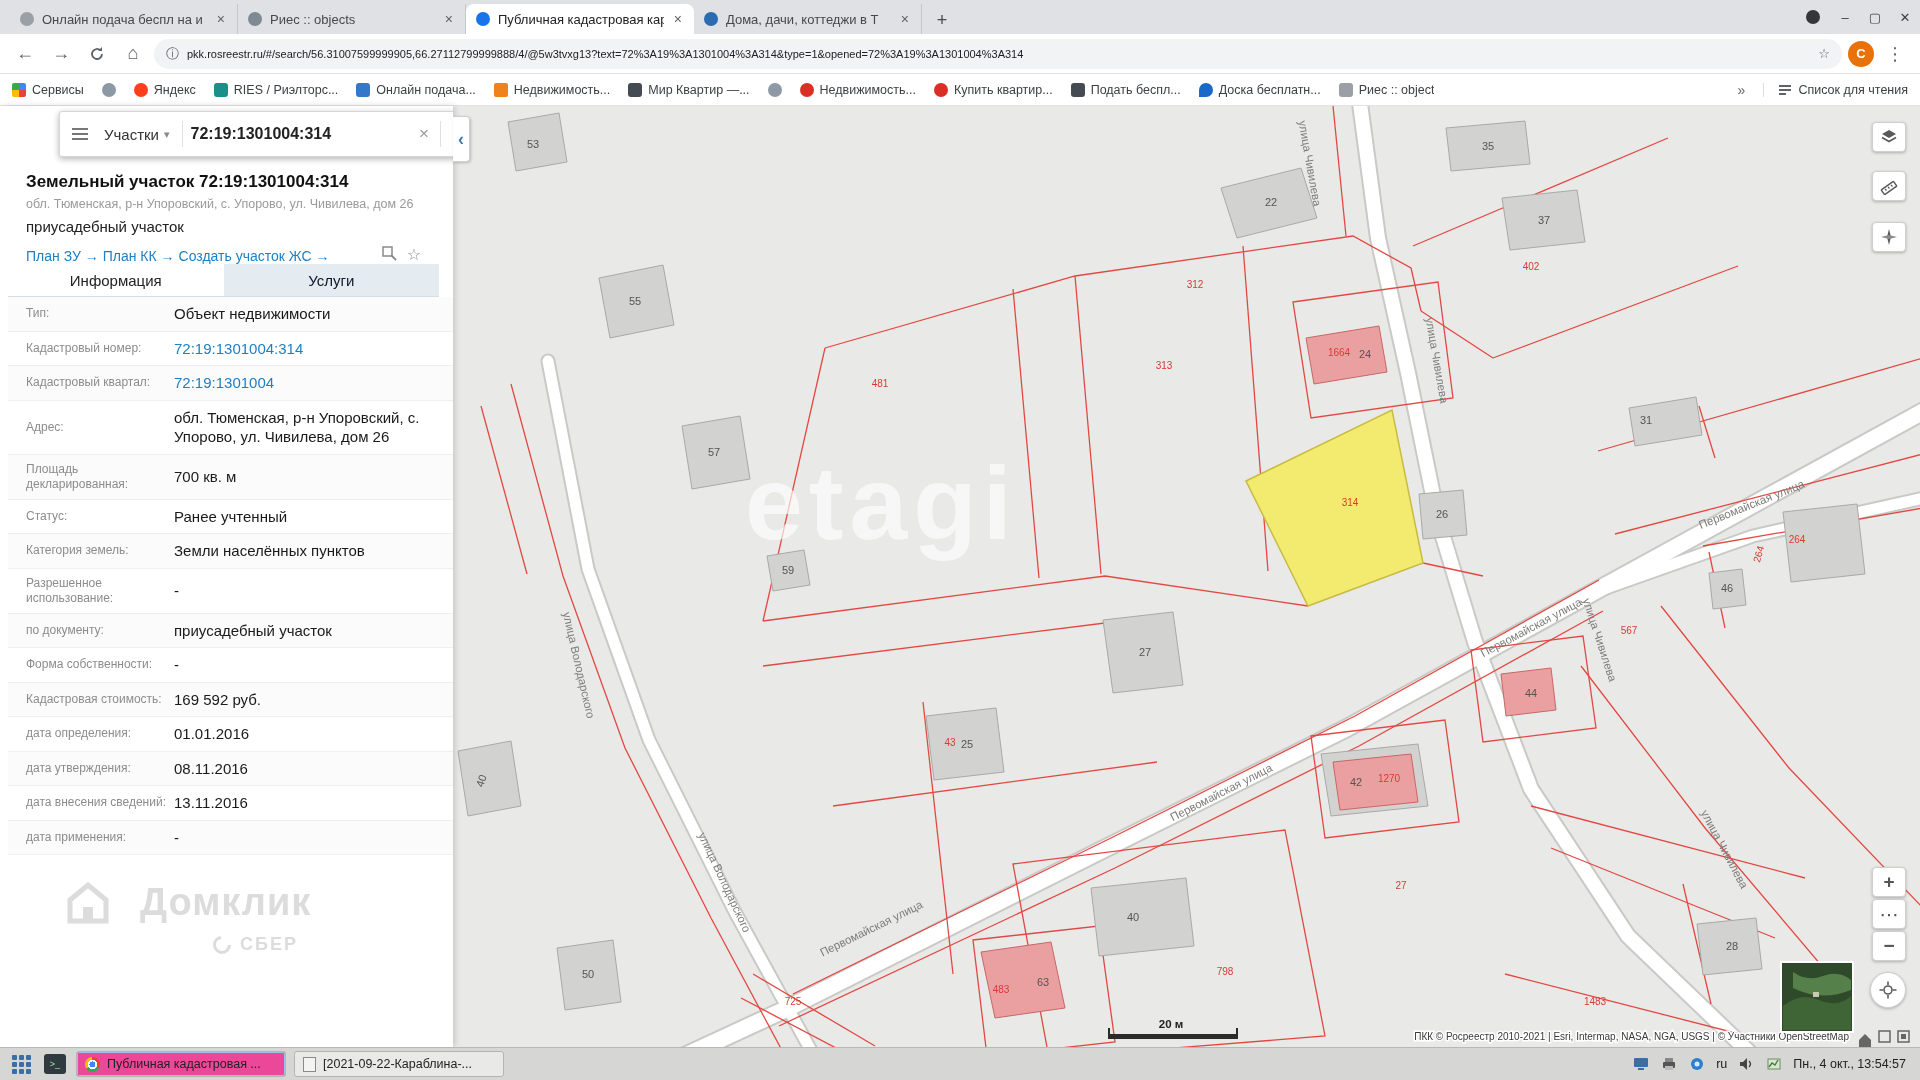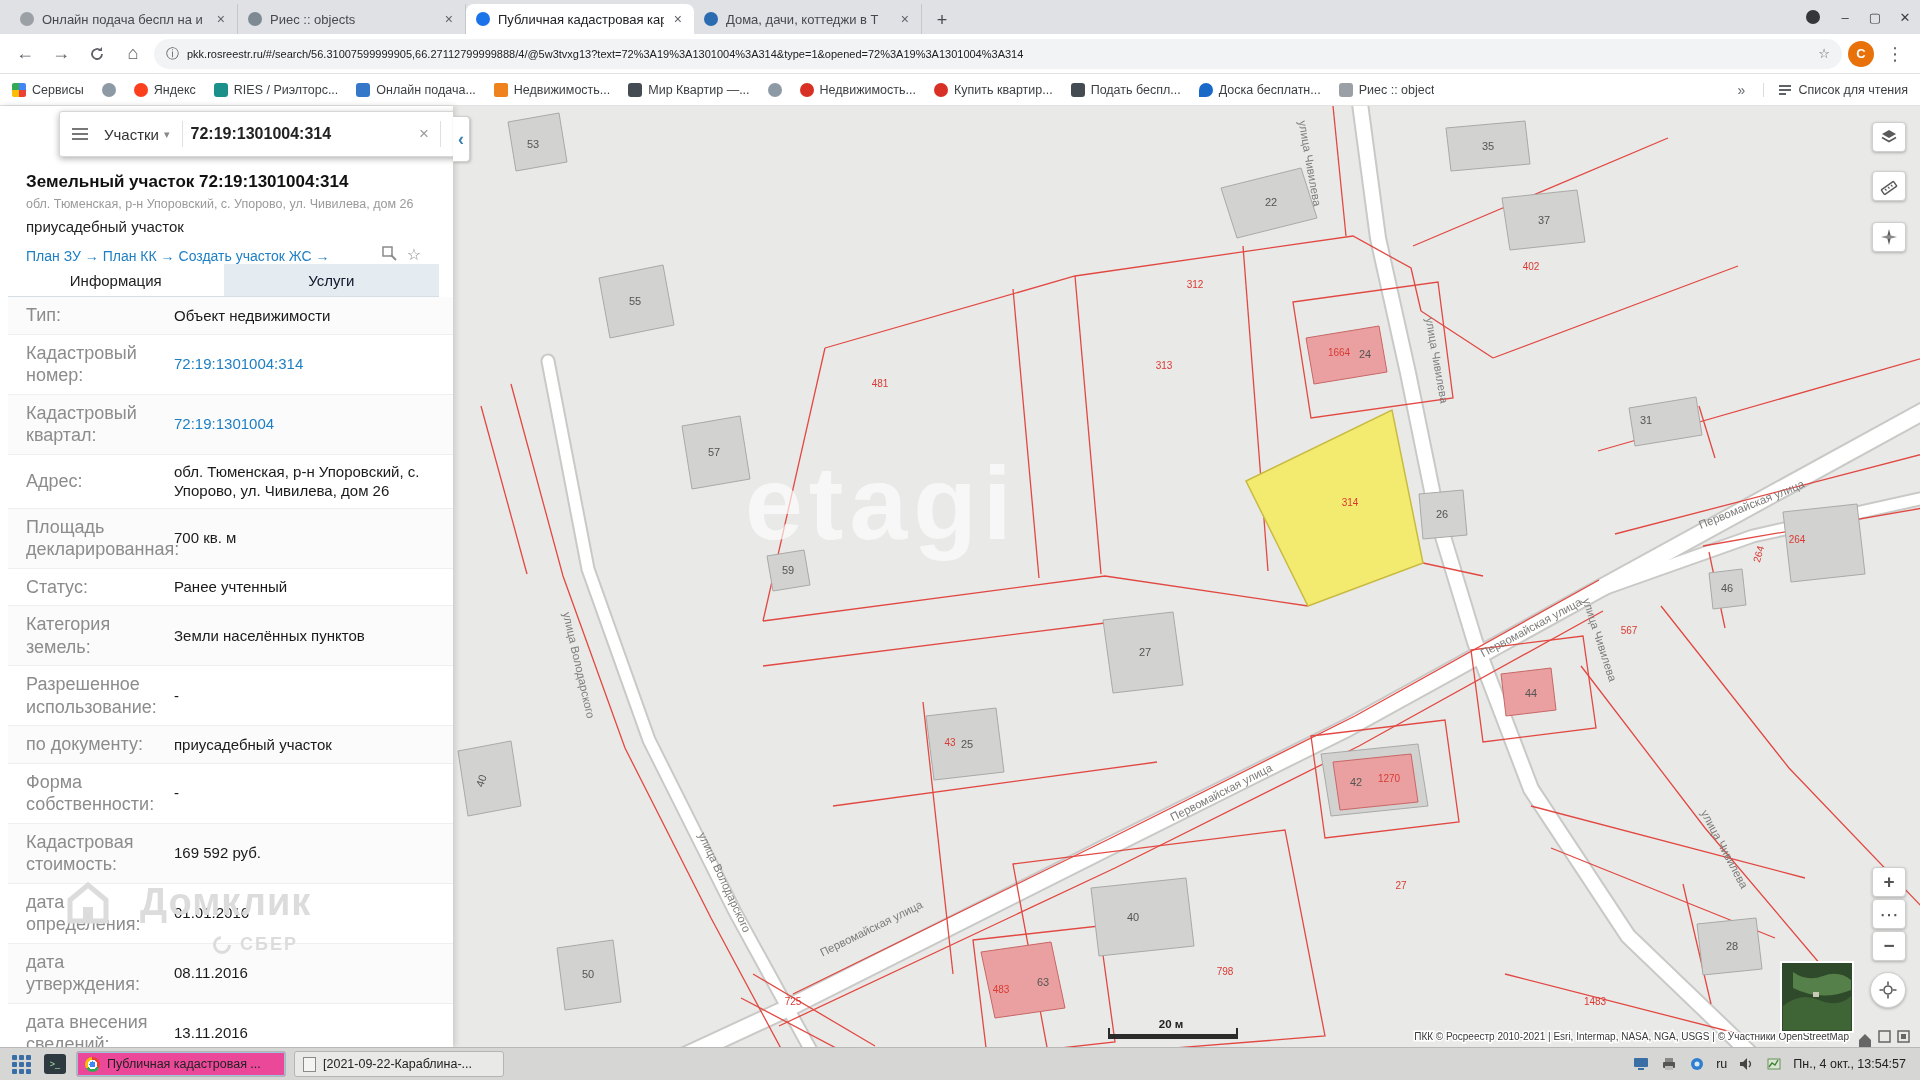--- a/index.html
+++ b/index.html
@@ -66,21 +66,21 @@
   .p-kind { font-size:15px; color:#222; margin-top:7px; }
   .p-links { display:flex; align-items:flex-end; gap:4px; margin-top:10px; font-size:14px; color:#1d7fc4; }
   .p-link { white-space:nowrap; }
   .p-licons { margin-left:auto; display:flex; gap:10px; color:#8a8a8a; font-size:16px; }
   .ptabs { display:flex; background:#e4ecf2; border-bottom:1px solid #d5dee5; }
   .ptab { flex:1; height:32px; display:flex; align-items:center; justify-content:center; font-size:15px; color:#0f172a; }
   .ptab.active { background:#fff; color:#222; }
   .itable { width:453px; }
   .irow { display:flex; border-bottom:1px solid #efefef; padding:7px 0 7px 18px; min-height:34px; align-items:center; }
   .irow:nth-child(odd) { background:#fbfbfb; }
-  .rl { width:148px; flex:0 0 auto; font-size:18px; color:#8c8c8c; line-height:1.25; padding-right:8px; }
+  .rl { width:148px; flex:0 0 auto; font-size:12px; color:#8c8c8c; line-height:1.25; padding-right:8px; }
   .rv { font-size:15px; color:#1a1a1a; line-height:1.3; padding-right:14px; }
   .rv.link { color:#1d7fc4; }
   .domclick { position:absolute; left:62px; top:770px; color:#dcdcdc; pointer-events:none; }
   .dc-row { display:flex; align-items:center; gap:26px; }
   .dc-text { font-size:38px; font-weight:bold; letter-spacing:1px; }
   .dc-sub { display:flex; align-items:center; gap:8px; margin-top:6px; margin-left:150px; font-size:18px; font-weight:bold; letter-spacing:2px; }
 
   
   .taskbar { position:absolute; left:0; top:1047px; width:1920px; height:33px; background:#d6d6d4; border-top:1px solid #b8b8b6; display:flex; align-items:center; padding:0 8px; gap:8px; }
   .tb-ico { width:26px; height:26px; display:flex; align-items:center; justify-content:center; }

